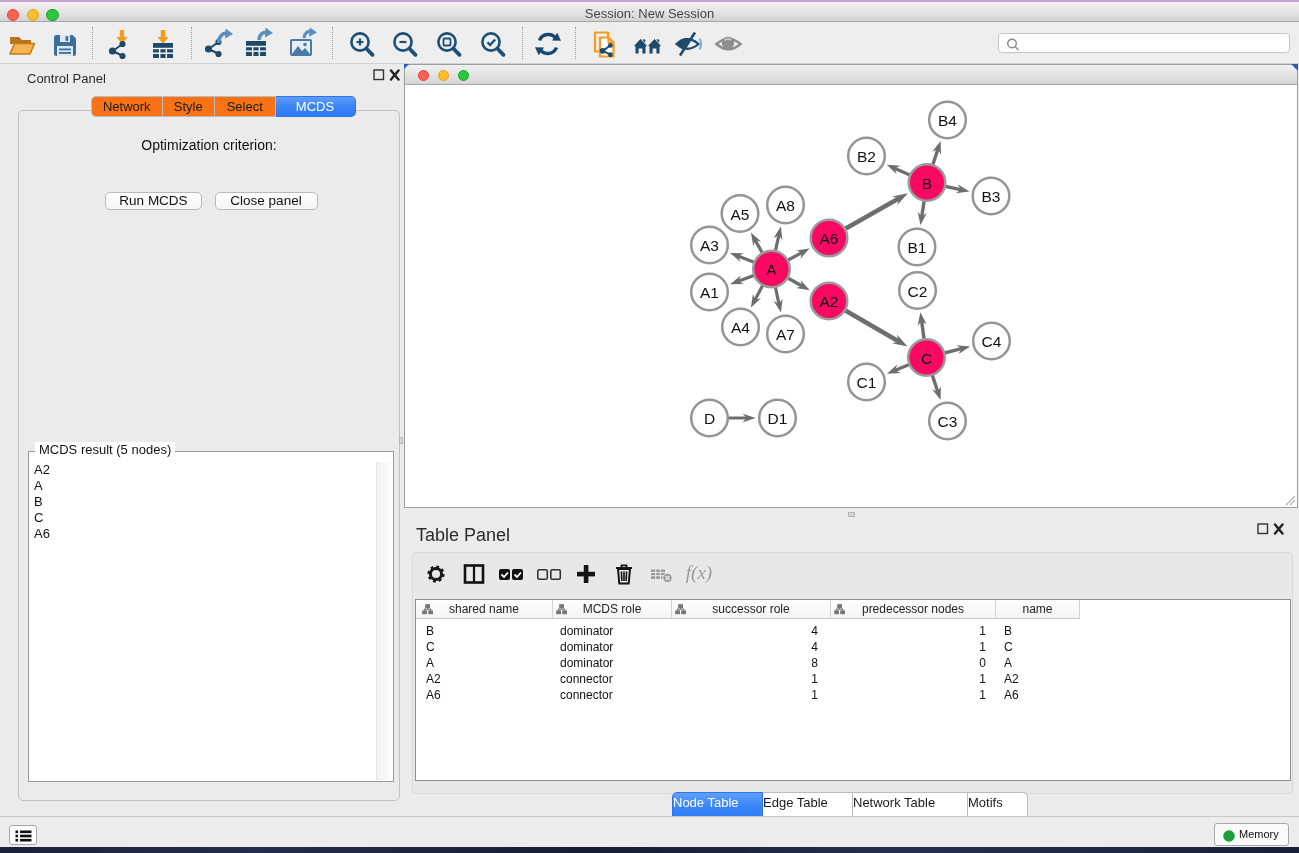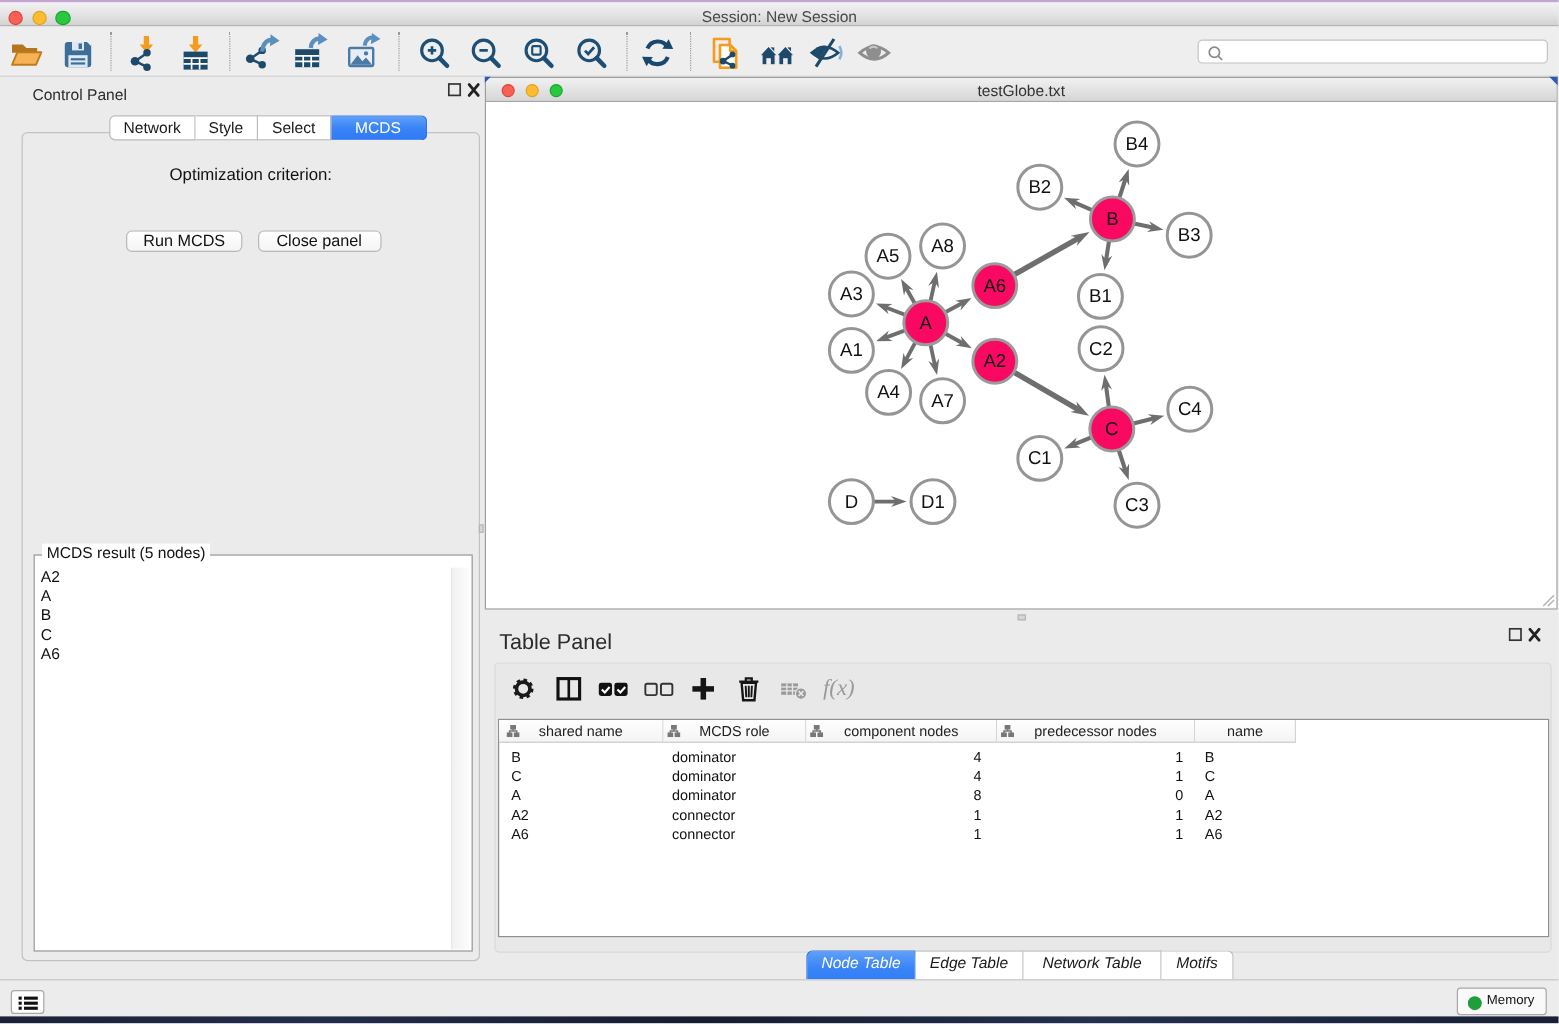--- a/index.html
+++ b/index.html
@@ -27,36 +27,36 @@
 .ticon { position:absolute; top:0; }
 #search { position:absolute; left:998px; top:11px; width:292px; height:20px; background:#fff;
   border:1px solid #c4c4c4; border-radius:4px; }
 
 
 #cpanel { left:0; top:65px; width:392px; height:751px; background:#ebebeb;margin-left:13px; }
 #cp-title { left:14px; top:6px; font-size:13px; color:#2b2b2b; }
 #cp-sub { left:5px; top:45px; width:382px; height:691px; background:#ebebeb;
   border:1px solid #c2c2c2; border-radius:5px; }
 #cp-tabs { left:78px; top:31px; height:21px; display:flex; font-size:13px; }
-.tab { height:21px; line-height:20px; text-align:center; background:#ffffff;
+.tab { height:21px; line-height:20px; text-align:center; background:#f97316;
   border:1px solid #bcbcbc; border-left:none; color:#1a1a1a; }
 .tab.first { border-left:1px solid #bcbcbc; border-radius:5px 0 0 5px; }
 .tab.last { border-radius:0 5px 5px 0; }
 .tab.sel { background:linear-gradient(180deg,#5f9ff8 0%,#3a84f7 50%,#2e7bf6 100%);
   color:#fff; border-color:#2e74e8; }
 #optlabel { left:6px; top:72px; width:380px; text-align:center; font-size:14px; color:#111; }
 #dropdown { left:43px; top:94px; width:311px; height:20px; background:#fff;
   border:1px solid #ababab; border-radius:4.5px; font-size:13.5px; color:#111; line-height:18px; }
 #dd-text { position:absolute; left:13px; top:0.5px; }
 #dd-btn { position:absolute; right:-1px; top:-1px; width:17px; height:20px; border-radius:0 4.5px 4.5px 0;
   background:linear-gradient(180deg,#68a7f9 0%,#3d87f7 50%,#2e7bf6 100%); border:1px solid #2e74e8; }
 .btn { position:absolute; height:18px; background:linear-gradient(180deg,#ffffff 0%,#f4f4f4 100%);
   border:1px solid #b9b9b9; border-radius:5px; font-size:13.5px; color:#111;
   text-align:center; line-height:16px; }
-#groupbox { left:15px; top:397px; width:366px; height:331px; }
+#groupbox { left:15px; top:386px; width:366px; height:331px; }
 #gb-fill { position:absolute; left:1px; top:1px; width:364px; height:329px; background:#fff; }
 #gb-border { position:absolute; left:0; top:0; width:366px; height:331px; border:1px solid #9a9a9a; }
 #gb-label { position:absolute; left:7px; top:-9px; background:#fff; padding:0 4px; font-size:13px; color:#111; }
 #gb-scroll { position:absolute; right:3.5px; top:11px; width:15px; height:318px;
   background:linear-gradient(90deg,#f2f2f2,#fbfbfb); border-left:1px solid #e3e3e3; }
 .li { position:absolute; left:6px; font-size:13px; color:#111; }
 
 
 #netwin { left:404px; top:64px; width:894px; height:444px; background:#fff; border:1px solid #9d9d9d; }
 #nw-titlebar { position:absolute; left:0; top:0; width:892px; height:20px;
@@ -70,22 +70,22 @@
 #tpanel { left:405px; top:519px; width:894px; height:297px; background:#ebebeb; }
 #tp-title { left:11px; top:6px; font-size:18px; color:#2b2b2b; }
 #tp-tools { left:7px; top:33px; width:881px; height:242px; background:#e8e8e8;
   border:1px solid #d9d9d9; border-radius:4px; }
 #ttable { position:absolute; left:2px; top:46px; width:876px; height:182px; background:#fff; border:1px solid #8f8f8f; }
 .hcell { position:absolute; top:0; height:19px; background:linear-gradient(180deg,#fefefe,#f4f4f4);
   border-right:1px solid #d4d4d4; border-bottom:1px solid #c8c8c8; font-size:12px; color:#222;
   text-align:center; line-height:18px; }
 .trow { position:absolute; font-size:12px; color:#111; height:16px; line-height:16px; }
 #tp-tabs { left:267px; top:273px; height:20.5px; display:flex; font-size:13px; }
-.btab { height:29px; line-height:19px; text-align:center; background:#fff;
-  border:1px solid #bcbcbc; border-left:none; color:#1a1a1a;font-style:italic; }
+.btab { height:29px; line-height:19px; text-align:left; background:#fff;
+  border:1px solid #bcbcbc; border-left:none; color:#1a1a1a; }
 .btab.first { border-left:1px solid #bcbcbc; border-radius:5px 0 0 5px; }
 .btab.last { border-radius:0 5px 5px 0; }
 .btab.sel { background:linear-gradient(180deg,#5f9ff8 0%,#3a84f7 50%,#2e7bf6 100%); color:#fff; border-color:#2e74e8; }
 
 
 #statusbar { left:0; top:816px; width:1299px; height:31px; background:#ececec; border-top:1px solid #c6c6c6; }
 #listbtn { position:absolute; left:9px; top:8px; width:28px; height:20px; background:#fdfdfd;
   border:1px solid #a8a8a8; border-radius:3px; }
 #membtn { position:absolute; left:1214px; top:6px; width:75px; height:23px; background:#f9f9f9;
   border:1px solid #a8a8a8; border-radius:3px; font-size:11px; color:#111; line-height:21px; }
@@ -269,21 +269,20 @@
       <div class="li" style="top:59px;">C</div>
       <div class="li" style="top:75px;">A6</div>
     </div>
   </div>
 
   <div id="netwin" class="abs">
     <div id="nw-titlebar">
       <span class="ntl" style="left:12.5px; background:#f96156; border:0.5px solid #e0443c;"></span>
       <span class="ntl" style="left:32.5px; background:#fdbd2e; border:0.5px solid #e0a321;"></span>
       <span class="ntl" style="left:52.5px; background:#29c83f; border:0.5px solid #1ba52f;"></span>
-      <div id="nw-title">testGlobe.txt</div>
     </div>
     <div style="position:absolute; left:0; top:20px;"><svg id="graph" width="892" height="422" viewBox="405 85 892 422">
 <line x1="771.5" y1="269.0" x2="754.7" y2="239.4" stroke="#6e6e6e" stroke-width="3.2"></line>
 <polygon points="750.9,232.6 761.3,241.7 755.2,240.3 753.3,246.2" fill="#6e6e6e"></polygon>
 <line x1="771.5" y1="269.0" x2="779.1" y2="234.1" stroke="#6e6e6e" stroke-width="3.2"></line>
 <polygon points="780.8,226.5 782.5,240.2 778.9,235.1 773.5,238.2" fill="#6e6e6e"></polygon>
 <line x1="771.5" y1="269.0" x2="737.3" y2="255.8" stroke="#6e6e6e" stroke-width="3.2"></line>
 <polygon points="730.0,252.9 743.8,253.3 738.3,256.1 740.5,261.9" fill="#6e6e6e"></polygon>
 <line x1="771.5" y1="269.0" x2="737.4" y2="281.6" stroke="#6e6e6e" stroke-width="3.2"></line>
 <polygon points="730.1,284.3 740.7,275.5 738.4,281.3 743.9,284.1" fill="#6e6e6e"></polygon>
@@ -421,21 +420,21 @@
 <circle cx="18.5" cy="17" r="4.7" fill="#6b6b6b" stroke="#e8e8e8" stroke-width="1"></circle>
 <path d="M16.5 15 l4 4 M20.5 15 l-4 4" stroke="#e8e8e8" stroke-width="1.4"></path>
           </g>
         </svg>
         <svg style="position:absolute; left:273.0px; top:7.0px;" width="30" height="28" viewBox="0 0 30 28">
           <text x="13" y="19" font-size="19" font-style="italic" fill="#9a9a9a" text-anchor="middle" font-family="Liberation Serif, serif">f(x)</text>
         </svg>
       <div id="ttable">
         <div class="hcell" style="left:0px; width:137px;">shared name</div>
           <div class="hcell" style="left:137px; width:119px;">MCDS role</div>
-          <div class="hcell" style="left:256px; width:159px;">component nodes</div>
+          <div class="hcell" style="left:256px; width:159px;">successor role</div>
           <div class="hcell" style="left:415px; width:165px;">predecessor nodes</div>
           <div class="hcell" style="left:580px; width:84px;">name</div>
           <svg style="position:absolute; left:6px; top:4px; z-index:3;" width="11" height="11" viewBox="0 0 11 11">
             <g fill="none" stroke="#777" stroke-width="1.2">
 <rect x="3.8" y="0.8" width="3.6" height="2.6" fill="#777"></rect>
 <rect x="0.8" y="7" width="3.6" height="2.6" fill="#777"></rect>
 <rect x="6.8" y="7" width="3.6" height="2.6" fill="#777"></rect>
 <path d="M5.6 3.4 V5.2 M2.6 7 V5.2 H8.6 V7"></path>
             </g>
           </svg>

